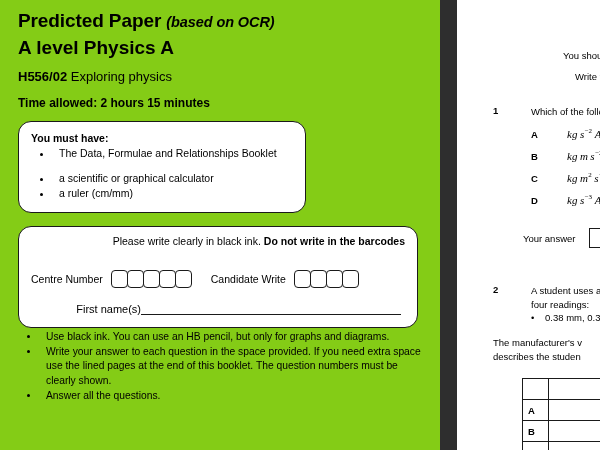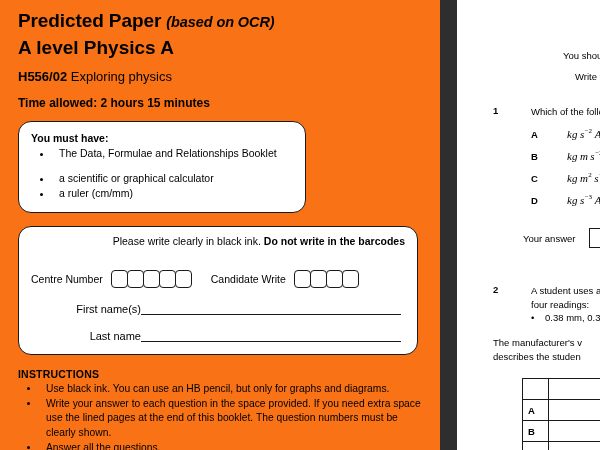--- a/index.html
+++ b/index.html
@@ -20,21 +20,21 @@
     inset: 0;
     display: block;
   }
 
   
   .page-left {
     position: absolute;
     left: 0; top: 0;
     width: 440px;
     height: 450px;
-    background: #f97316;
+    background: #84cc16;
     overflow: hidden;
     padding-left: 17px;
   }
   .lp-inner {
     position: absolute;
     left: 18px;
     top: 10px;
     width: 404px;
   }
 
@@ -395,27 +395,22 @@
             <span class="nbox"></span>
             <span class="nbox"></span>
           </span>
         </div>
 
         <div class="namerow">
           <span class="namelabel">First name(s)</span>
           <span class="nameline"></span>
         </div>
 
-        <div class="namerow">
-          <span class="namelabel">Last name</span>
-          <span class="nameline"></span>
-        </div>
-      </div>
-
-      <div class="instr-head">INSTRUCTIONS</div>
+      </div>
+
       <ul class="instr-list">
         <li>Use black ink. You can use an HB pencil, but only for graphs and diagrams.</li>
         <li>Write your answer to each question in the space provided. If you need extra space use the lined pages at the end of this booklet. The question numbers must be clearly shown.</li>
         <li>Answer all the questions.</li>
 
       </ul>
 
     </div>
   </div>
 

